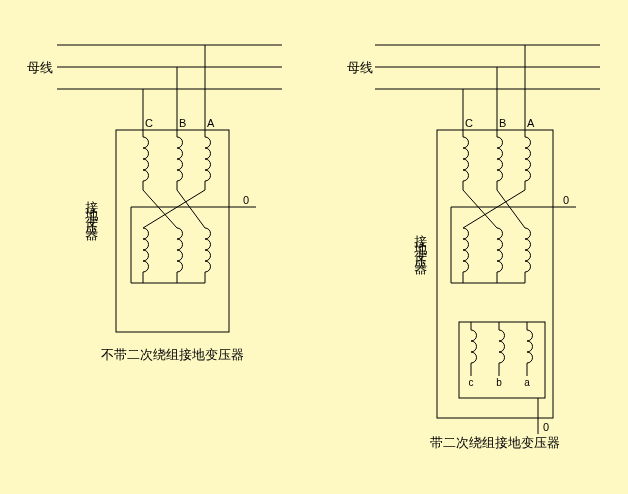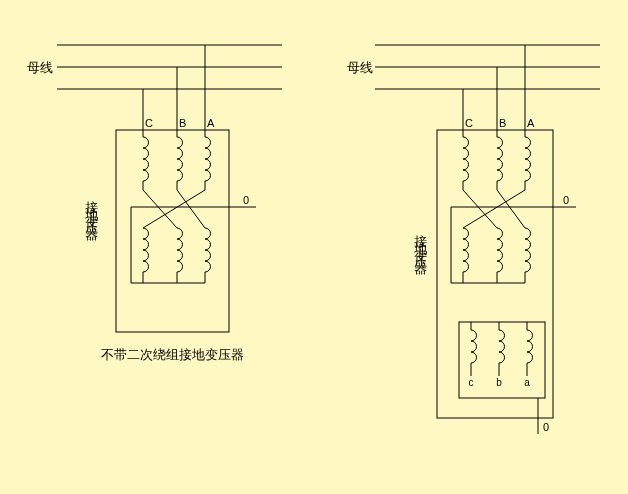--- a/index.html
+++ b/index.html
@@ -96,14 +96,15 @@
   <div class="txt busbar-label" style="left:347px; top:61px;">母线</div>
   <div class="txt phase-label" style="left:465px; top:117px;">C</div>
   <div class="txt phase-label" style="left:499px; top:117px;">B</div>
   <div class="txt phase-label" style="left:527px; top:117px;">A</div>
   <div class="txt neutral-label" style="left:563px; top:194px;">0</div>
   <div class="txt vlabel" style="left:413px; top:224px;">接地变压器</div>
   <div class="txt sec-phase-label" style="left:466px; top:377px; width:10px; text-align:center;">c</div>
   <div class="txt sec-phase-label" style="left:494px; top:377px; width:10px; text-align:center;">b</div>
   <div class="txt sec-phase-label" style="left:522px; top:377px; width:10px; text-align:center;">a</div>
   <div class="txt neutral-label" style="left:543px; top:421px;">0</div>
+  <div class="txt caption" style="left:430px; top:436px; width:134px;">带二次绕组接地变压器</div>
 
 </div>
 
 </body></html>

